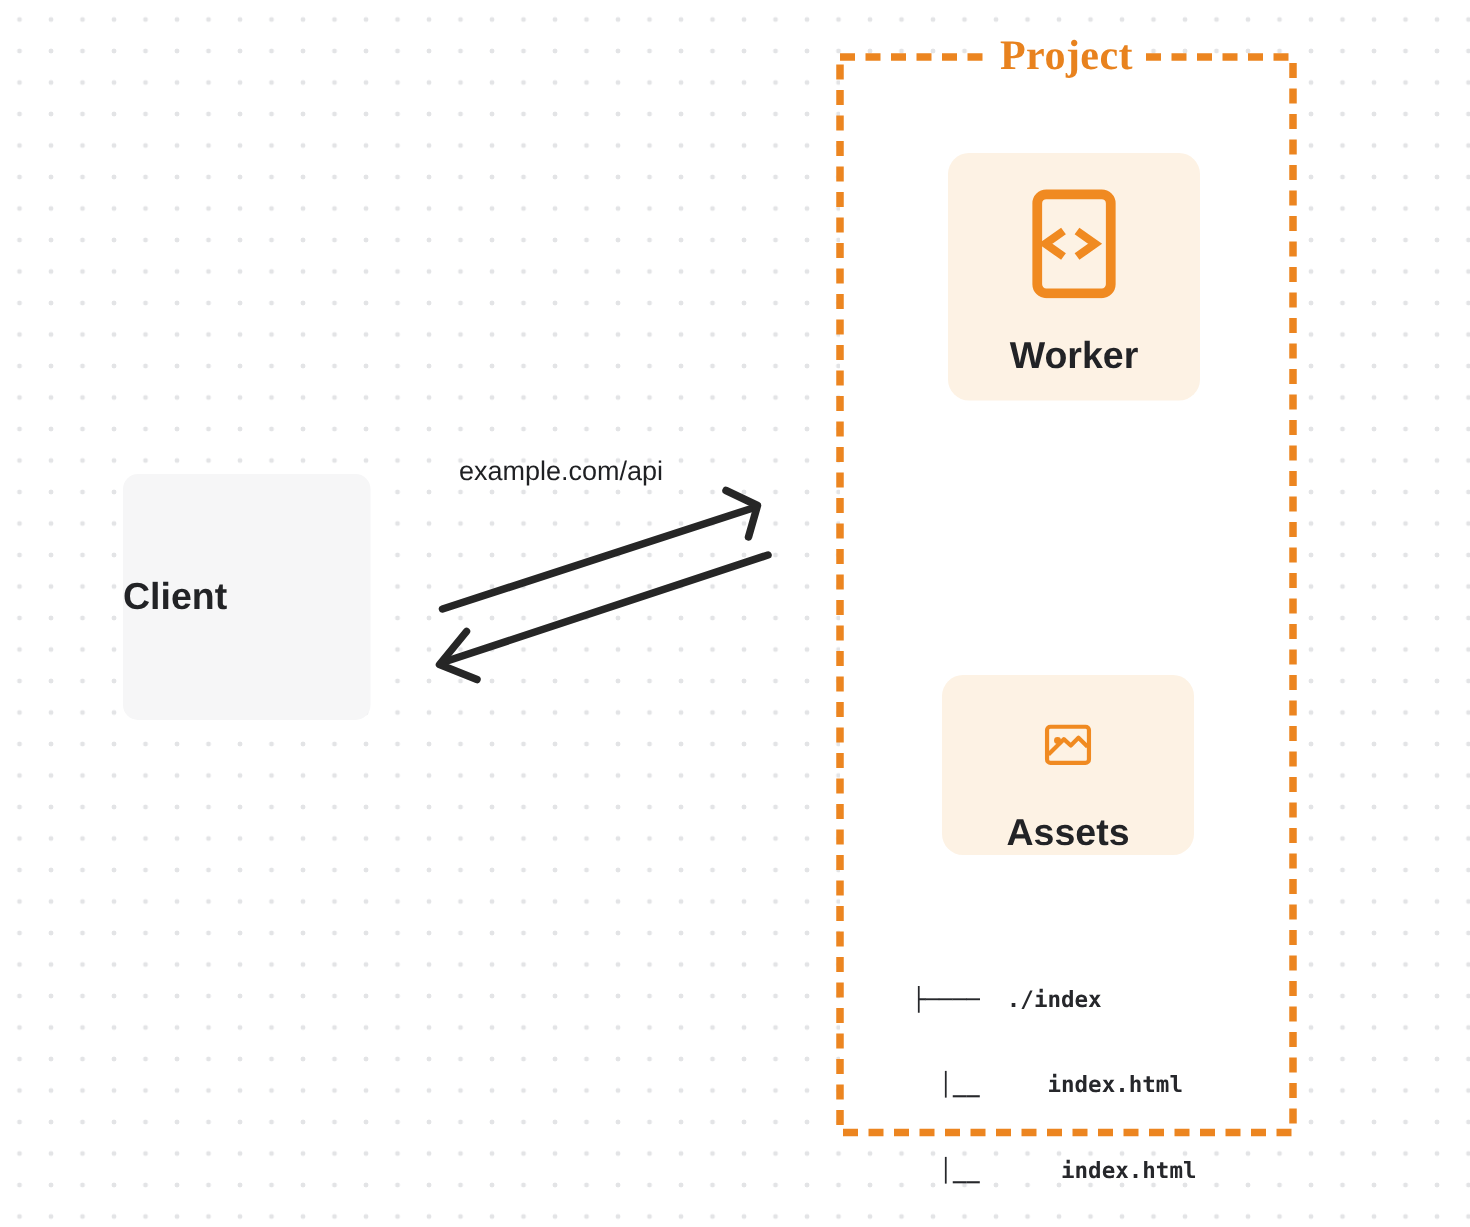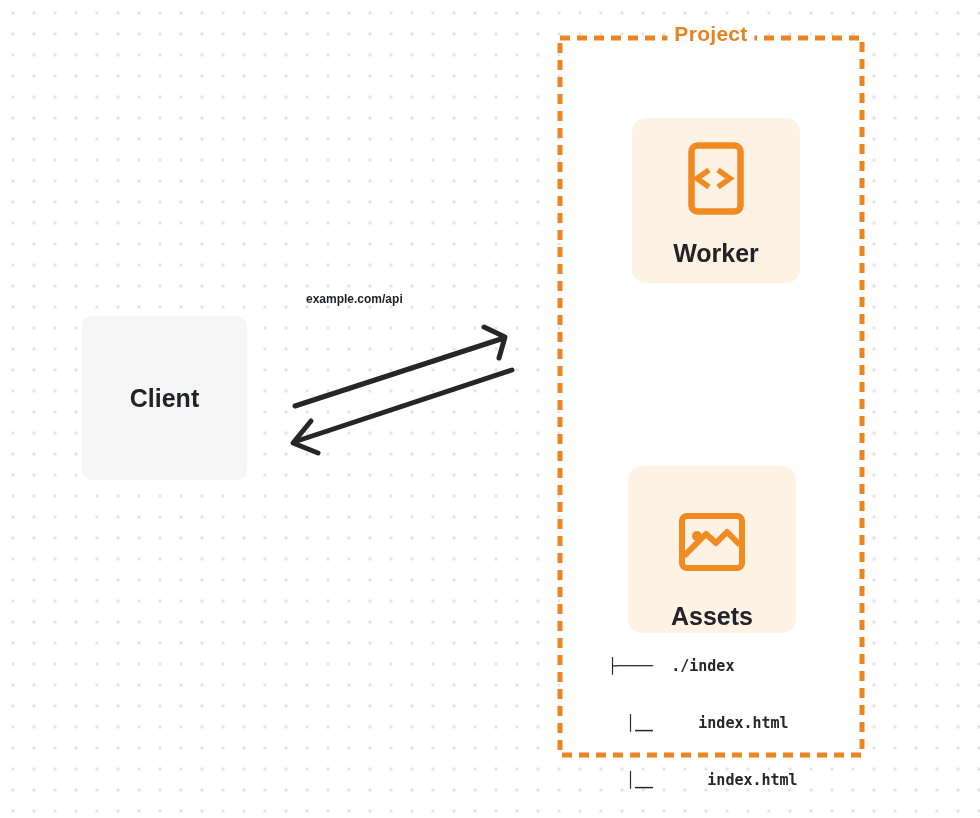--- a/index.html
+++ b/index.html
@@ -19,41 +19,41 @@
   .project-rect{
     fill:#ffffff;
     stroke:#EC8520;
     stroke-width:5;
     stroke-dasharray:10 7;
   }
   .arrow-line{stroke:#262626;stroke-width:5;stroke-linecap:round;fill:none;}
   .arrow-head{stroke:#262626;stroke-width:5;stroke-linecap:round;stroke-linejoin:round;fill:none;}
   .project-label{
     position:absolute;left:711px;top:22px;transform:translateX(-50%);
-    font-size:21px;font-weight:bold;color:#E8821E;
-    background:#ffffff;padding:0 7px;white-space:nowrap;letter-spacing:.3px;
+    font-size:28px;font-weight:bold;color:#E8821E;
+    background:#ffffff;padding:0 7px;white-space:nowrap;letter-spacing:.3px;font-family:Liberation Serif, serif;
   }
   .node{
     position:absolute;display:flex;flex-direction:column;align-items:center;
-    border-radius:14px;background:#FDF2E4;margin-top:16px;
+    border-radius:14px;background:#FDF2E4;
   }
   .node .node-label{font-size:25px;font-weight:bold;color:#222326;line-height:30px;}
   .worker-box{left:632px;top:102px;width:168px;height:165px;padding-top:24px;box-sizing:border-box;}
   .worker-box .node-label{margin-top:23px;}
-  .assets-box{left:628px;top:450px;width:168px;height:167px;padding-top:47px;box-sizing:border-box;}
+  .assets-box{left:628px;top:450px;width:168px;height:120px;padding-top:33px;box-sizing:border-box;}
   .assets-box .node-label{margin-top:30px;}
   .client-box{
     position:absolute;left:82px;top:316px;width:165px;height:164px;
     background:#F6F6F7;border-radius:10px;
-    display:flex;align-items:center;justify-content:center;
+    display:flex;align-items:center;justify-content:flex-start;
   }
   .client-box .node-label{font-size:25px;font-weight:bold;color:#222326;}
   .request-label{
-    position:absolute;left:306px;top:292px;
-    font-size:12px;font-weight:bold;color:#1F2023;white-space:nowrap;
+    position:absolute;left:306px;top:304px;
+    font-size:18px;font-weight:normal;color:#1F2023;white-space:nowrap;
   }
   .file-tree{
     position:absolute;left:608px;top:619px;
     font-family:"DejaVu Sans Mono","Liberation Mono",monospace;
     font-size:15px;line-height:19px;font-weight:bold;color:#26272B;
     white-space:pre;
   }
   .icon-stroke{stroke:#F08A21;fill:none;}
 </style>
 </head>

